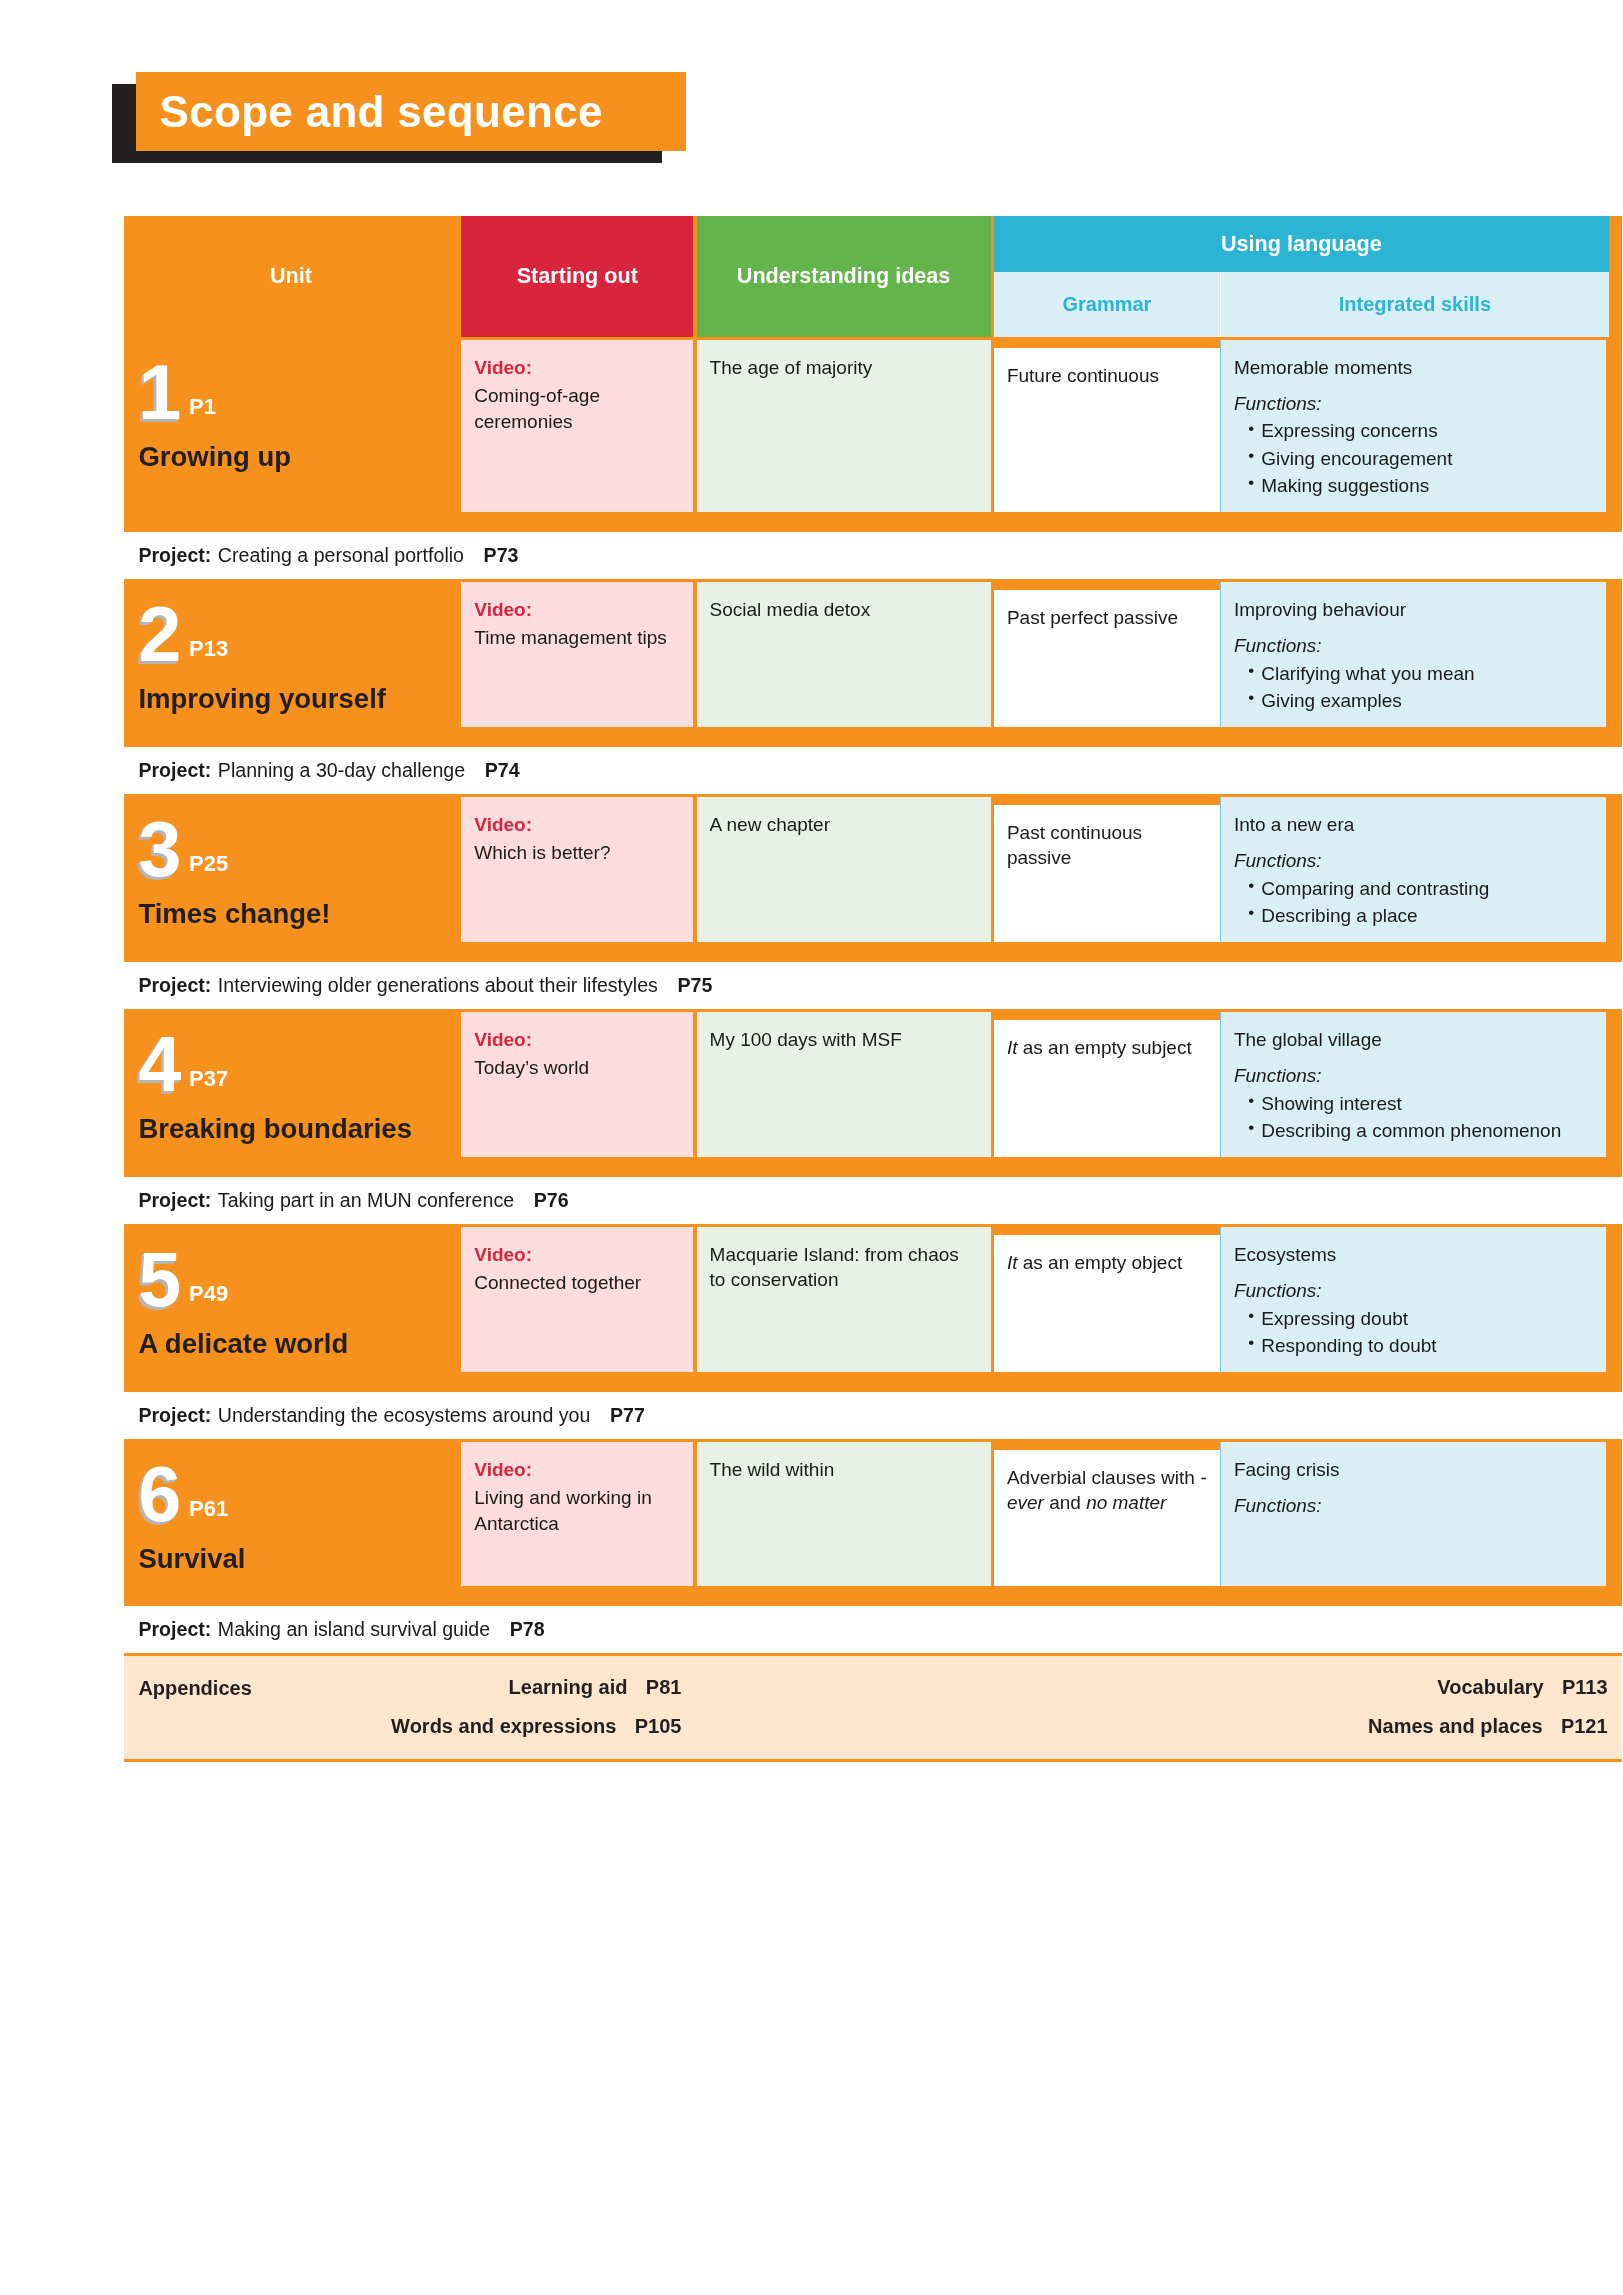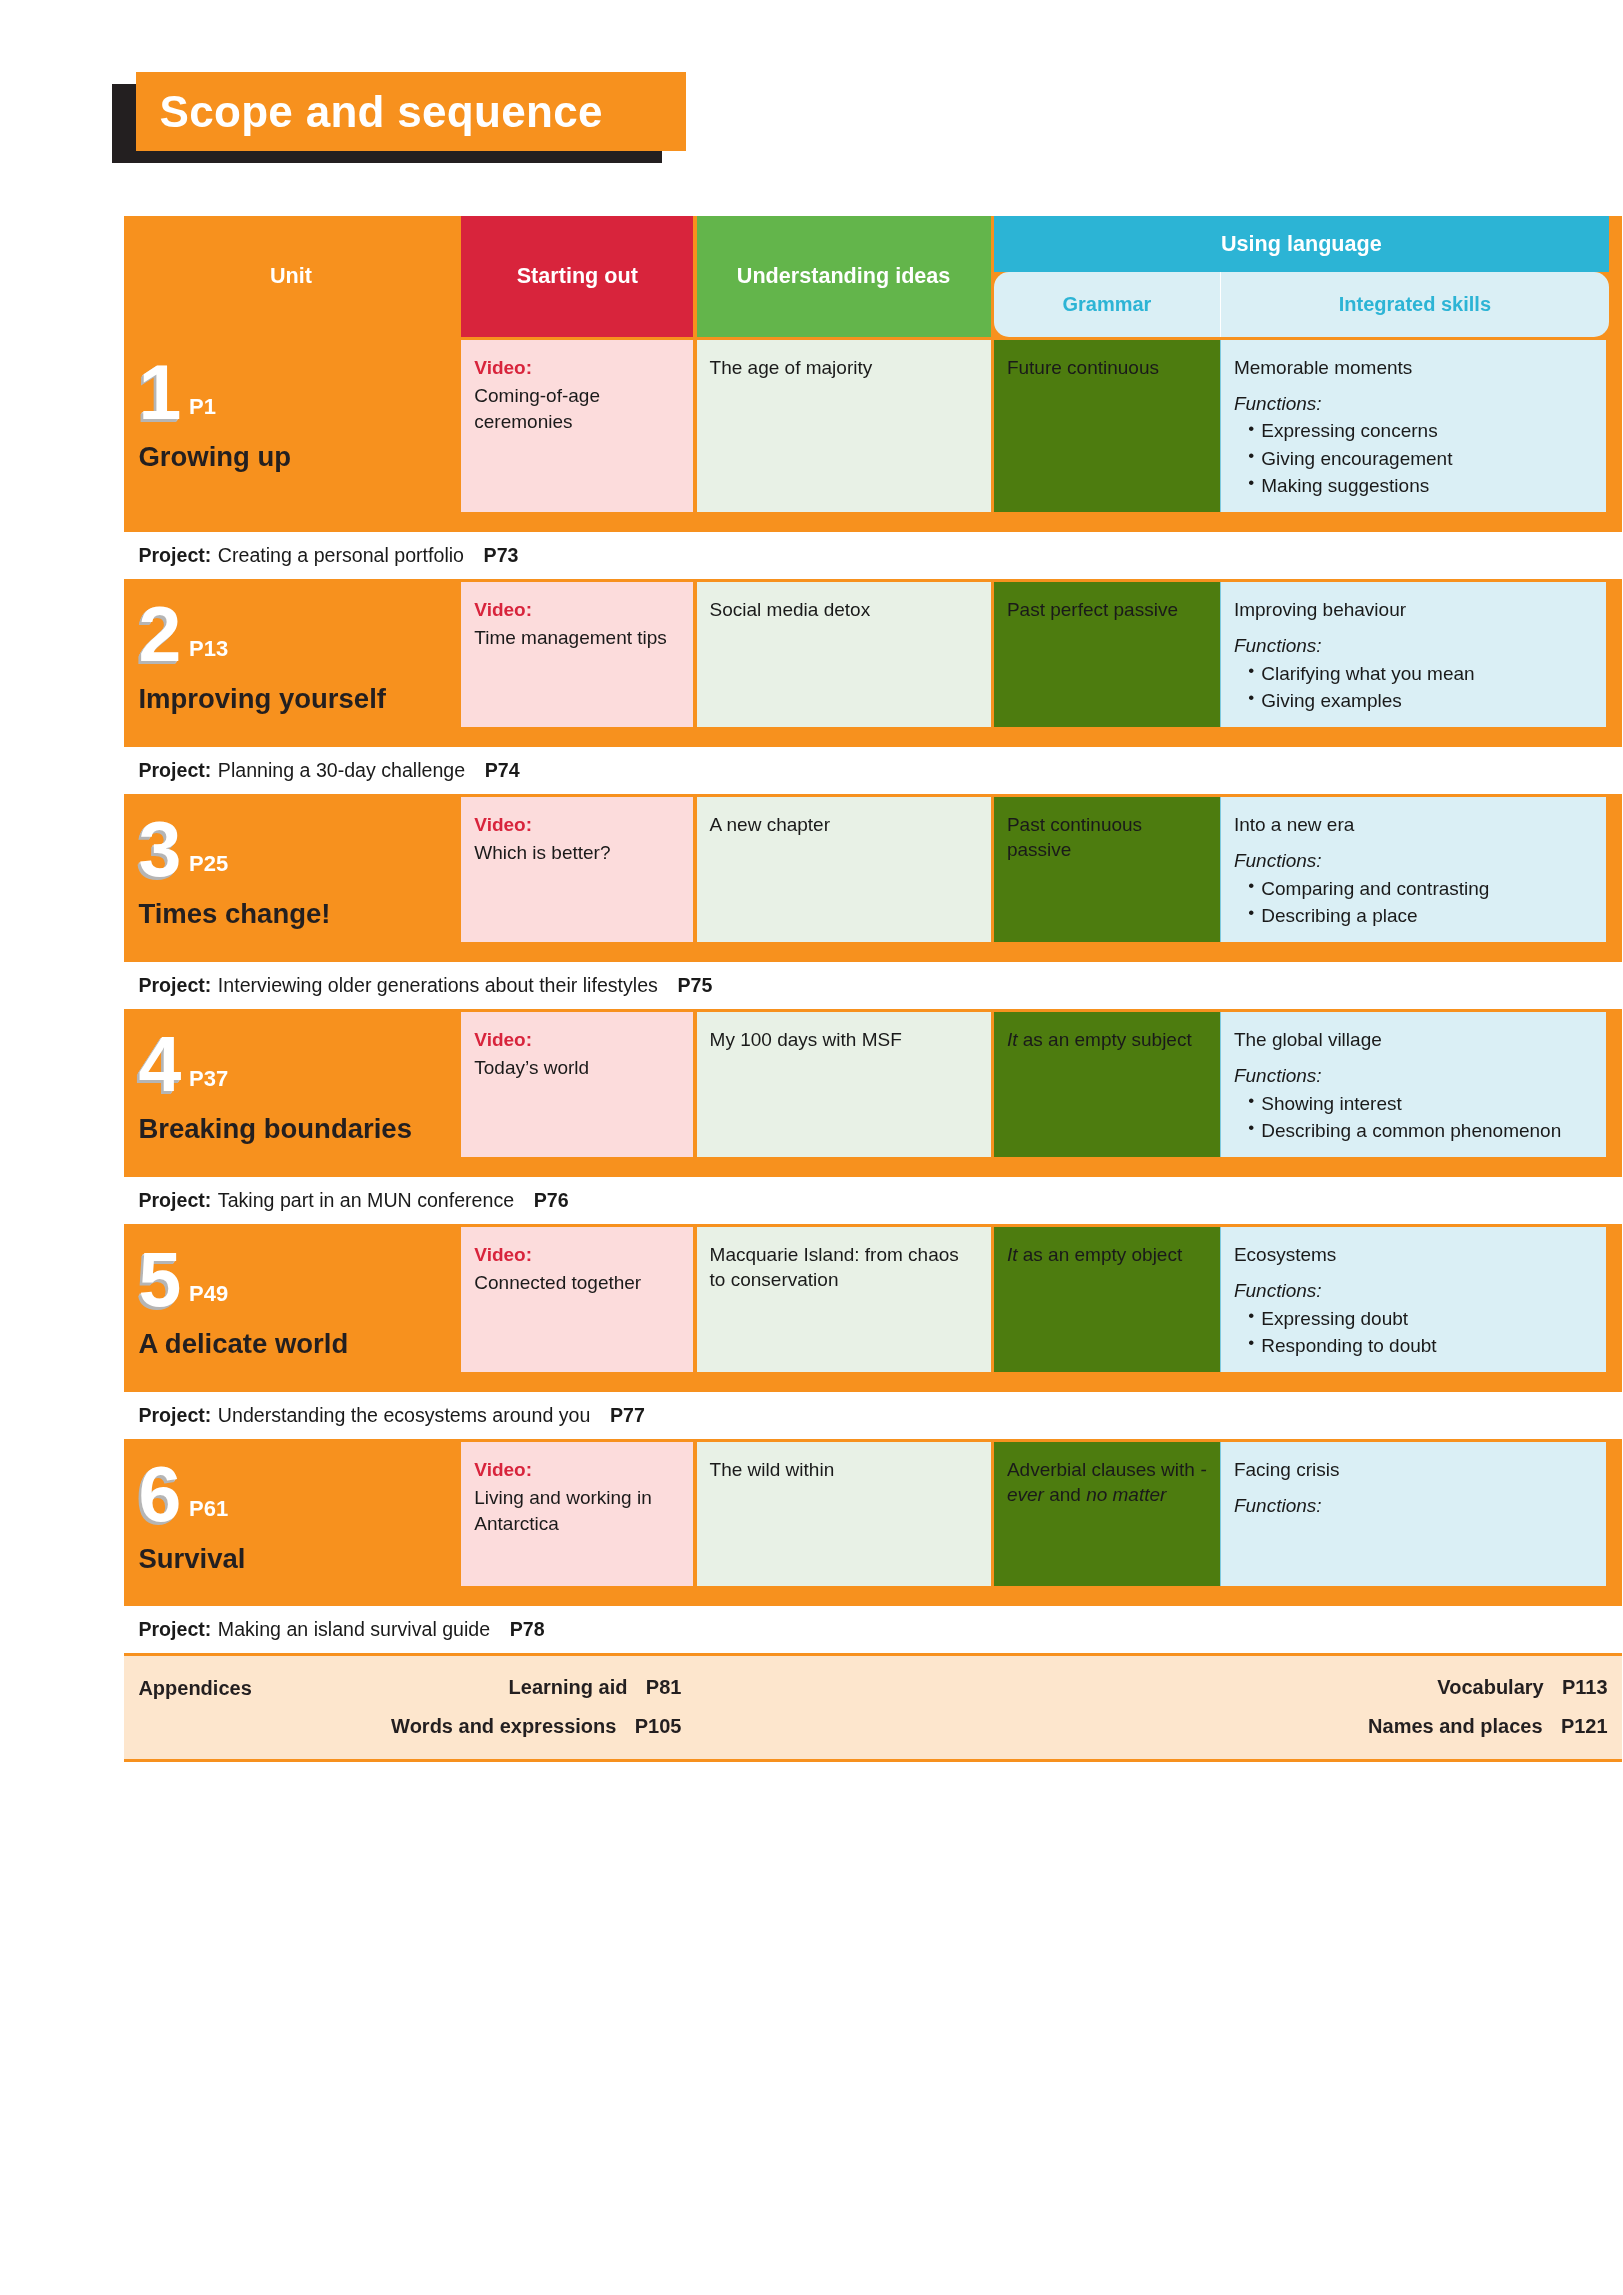--- a/index.html
+++ b/index.html
@@ -115,21 +115,20 @@
     align-items: center;
     justify-content: center;
     color: #ffffff;
     font-weight: bold;
     font-size: 21.6px;
   }
   .hdr-lang-bottom {
     height: 65px;
     display: flex;
     background: #daeff5;
-    border-radius: 15px;
   }
   .hdr-sub {
     display: flex;
     align-items: center;
     justify-content: center;
     color: #2cb4d5;
     font-weight: bold;
     font-size: 20px;
     height: 65px;
     box-sizing: border-box;
@@ -198,22 +197,23 @@
     display: block;
     margin-bottom: 2.6px;
   }
 
   .cell-under {
     background: #e8f1e6;
     margin-left: 3.3px;
   }
 
   .cell-gram {
-    background: #4d7c0f;
+    background: #ffffff;
     margin-left: 3.3px;
+    margin-top: 8px;
   }
 
   .cell-skills {
     background: #daeff5;
     border-left: 1.3px solid #7fc9de;
   }
 
   .funcs-label {
     font-style: italic;
     margin-top: 10.5px;

